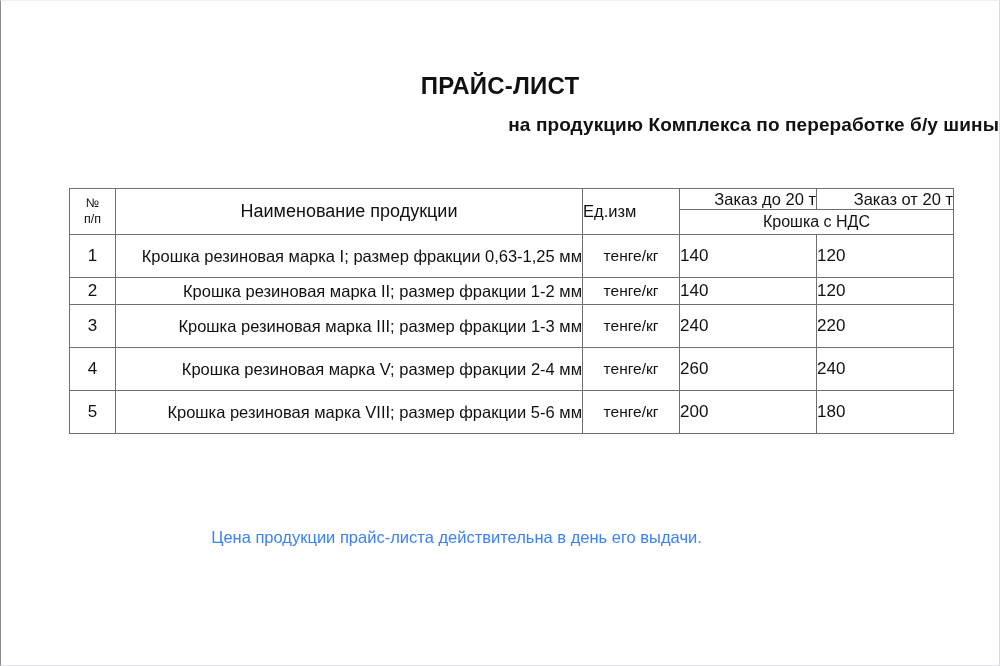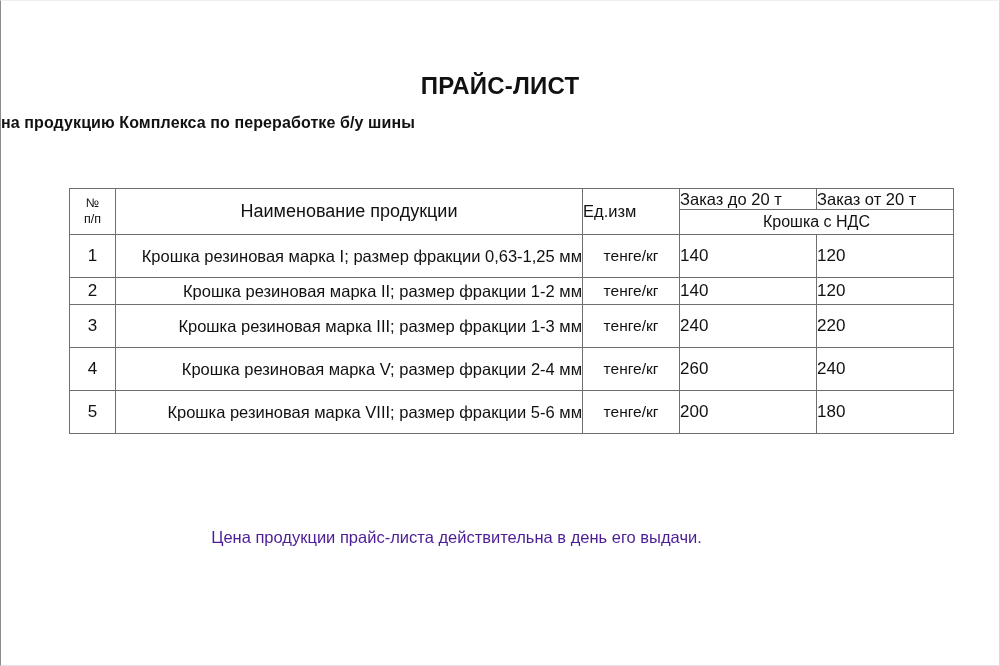--- a/index.html
+++ b/index.html
@@ -45,22 +45,22 @@
     font-size: 24px;
     font-weight: bold;
     letter-spacing: 0.2px;
     color: #111111;
   }
   .subtitle {
     position: absolute;
     left: 0;
     top: 113px;
     width: 998px;
-    text-align: left;
-    font-size: 16px;
+    text-align: right;
+    font-size: 19px;
     font-weight: bold;
     letter-spacing: 0.1px;
     color: #111111;
   }
 
   
   .table-wrap {
     position: absolute;
     left: 68px;
     top: 187px;
@@ -102,21 +102,21 @@
     font-weight: bold;
     padding: 4px 6px;
   }
   .th-unit {
     text-align: left;
     font-size: 16.5px;
     font-weight: bold;
     padding: 4px 4px;
   }
   .th-price {
-    text-align: left;
+    text-align: right;
     font-size: 16.5px;
     font-weight: normal;
     line-height: 1.22;
     padding: 5px 6px;
   }
   .th-tariff {
     text-align: center;
     font-size: 16px;
     font-weight: normal;
     padding: 3px 4px;
@@ -150,21 +150,21 @@
   tr.r-short td { height: 26px; }
 
   
   .note {
     position: absolute;
     left: 0;
     top: 527px;
     width: 911px;
     text-align: center;
     font-size: 16.5px;
-    color: #4c1d95;
+    color: #3b82f6;
   }
 </style>
 </head>
 <body>
 
 <div class="page">
   <div class="doc">
 
     <div class="title">ПРАЙС-ЛИСТ</div>
 

